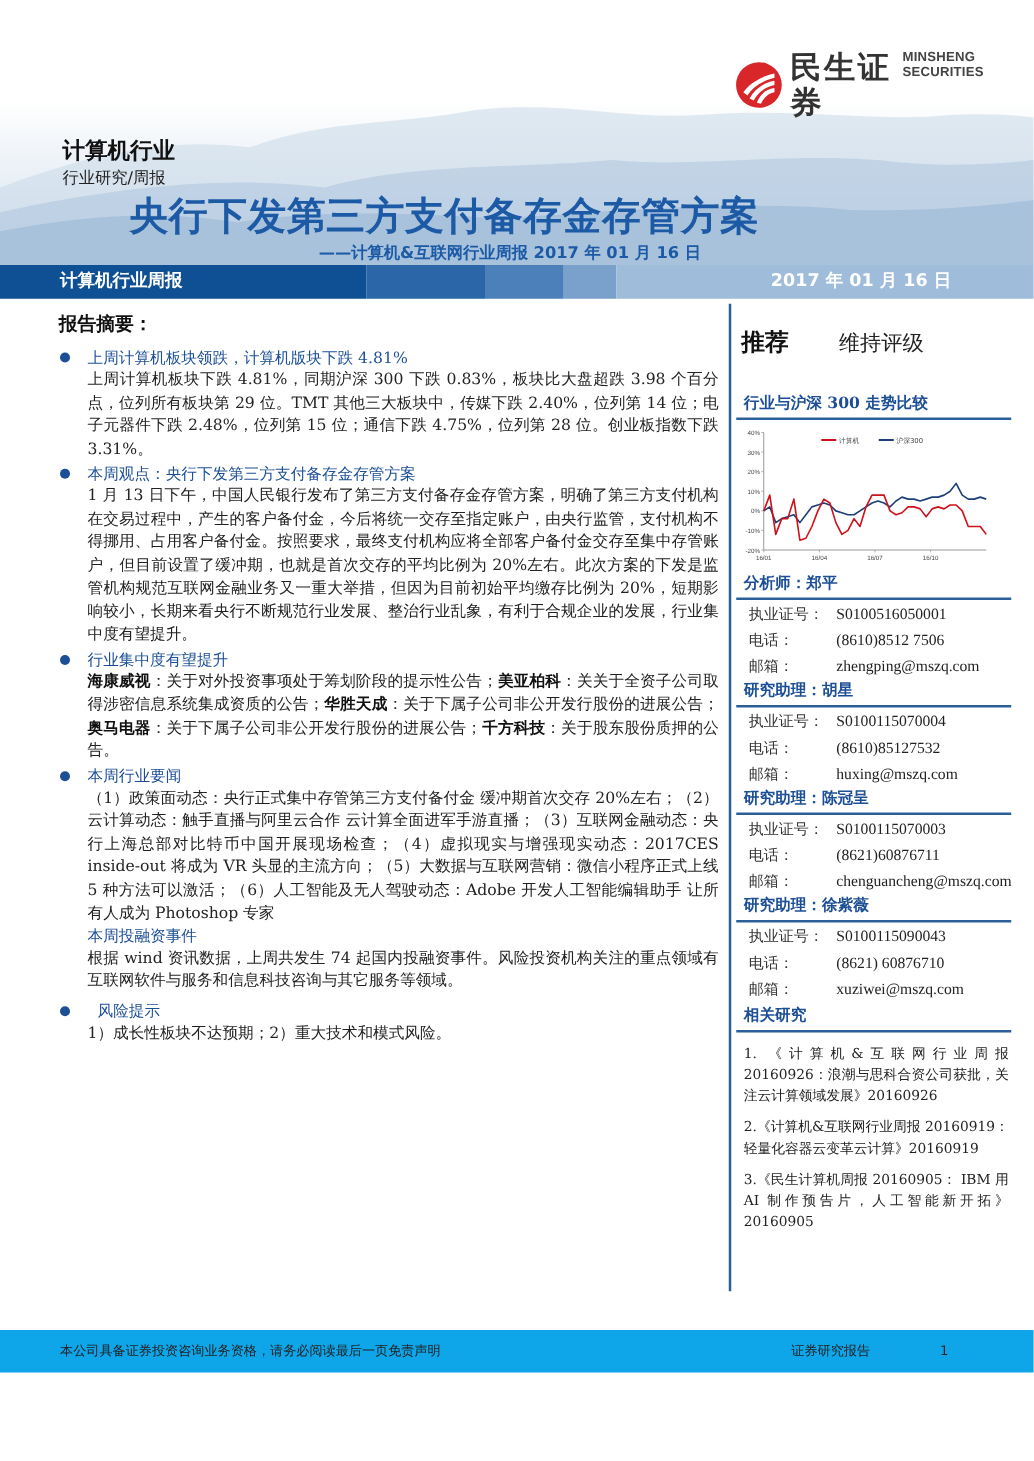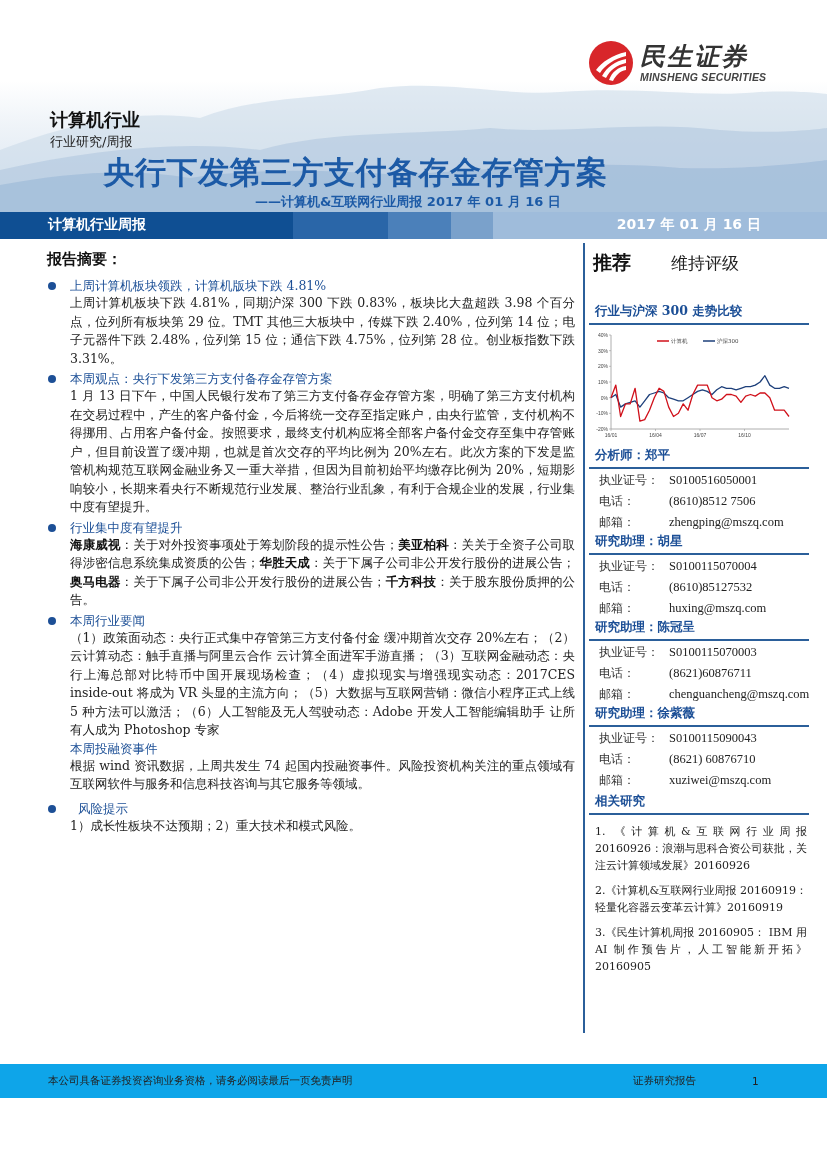--- a/index.html
+++ b/index.html
@@ -9,21 +9,21 @@
   
   .banner {
     position: absolute; left: 0; top: 0; width: 827px; height: 212px;
     background: linear-gradient(180deg, #ffffff 0%, #ffffff 38%, #eef3f8 60%, #e2ebf4 80%, #dfe8f2 100%);
     overflow: hidden;
   }
   .mountains { position: absolute; left: 0; top: 0; width: 827px; height: 212px; }
 
   .logo { position: absolute; left: 588px; top: 40px; display: flex; align-items: center; }
   .logo-mark { width: 46px; height: 46px; }
-  .logo-text { margin-left: 6px; display: flex; flex-direction: column; font-style: italic; }
+  .logo-text { margin-left: 6px; display: flex; flex-direction: row; }
   .logo-cn { font-family: "DejaVu Sans", sans-serif; font-weight: bold; font-size: 25px; color: #333; letter-spacing: 2px; line-height: 28px; }
   .logo-en { font-family: "Liberation Sans", sans-serif; font-weight: bold; font-size: 10.5px; color: #444; letter-spacing: 0.2px; line-height: 12px; }
 
   .industry { position: absolute; left: 50px; top: 108px; font-family: "DejaVu Sans", sans-serif; font-weight: bold; font-size: 18px; color: #111; }
   .subtype { position: absolute; left: 50px; top: 133px; font-family: "DejaVu Sans", sans-serif; font-size: 13px; color: #222; }
   .main-title { position: absolute; left: 0; width: 711px; top: 152px; text-align: center; font-family: "DejaVu Sans", sans-serif; font-weight: bold; font-size: 31px; color: #1c5aa6; letter-spacing: 0.5px; }
   .sub-title { position: absolute; left: 255px; top: 193px; font-family: "DejaVu Sans", sans-serif; font-weight: bold; font-size: 13px; color: #1c5aa6; }
 
   .band { position: absolute; left: 0; top: 212px; width: 827px; height: 27px; display: flex; }
   .band div { height: 27px; }
@@ -38,21 +38,21 @@
   .sec-h { font-weight: normal; font-size: 12.5px; color: #1c4f96; line-height: 17px; }
   .sec-p { font-size: 12.5px; line-height: 18.5px; color: #222; text-align: justify; }
   .sec-p b { color: #111; }
   .mt2 { margin-top: 2px; }
   .mt6 { margin-top: 6px; }
 
   
   .vdiv { position: absolute; left: 583px; top: 243px; width: 2px; height: 790px; background: #2b5f9a; }
 
   
-  .right { position: absolute; left: 589px; top: 250px; width: 232px; }
+  .right { position: absolute; left: 589px; top: 261px; width: 232px; }
   .rating-row { display: flex; align-items: baseline; height: 34px; padding-left: 4px; }
   .rating { font-family: "DejaVu Sans", sans-serif; font-weight: bold; font-size: 19px; color: #111; }
   .rating-note { font-family: "DejaVu Sans", sans-serif; font-size: 17px; color: #222; margin-left: 40px; }
   .rhead { font-weight: bold; font-size: 12.5px; color: #1c4f96; padding-left: 6px; padding-bottom: 3px; border-bottom: 2px solid #2b5f9a; margin-right: 12px; }
   .chart-wrap { position: relative; width: 212px; height: 116px; margin-top: 4px; }
   .kv { display: flex; font-size: 12px; line-height: 21px; padding-left: 10px; }
   .kv .k { width: 70px; color: #333; }
   .kv .v { color: #222; font-family: "Liberation Serif", serif; font-size: 12.5px; }
   .person { margin-top: 1px; }
   .related { margin-top: 2px; }

